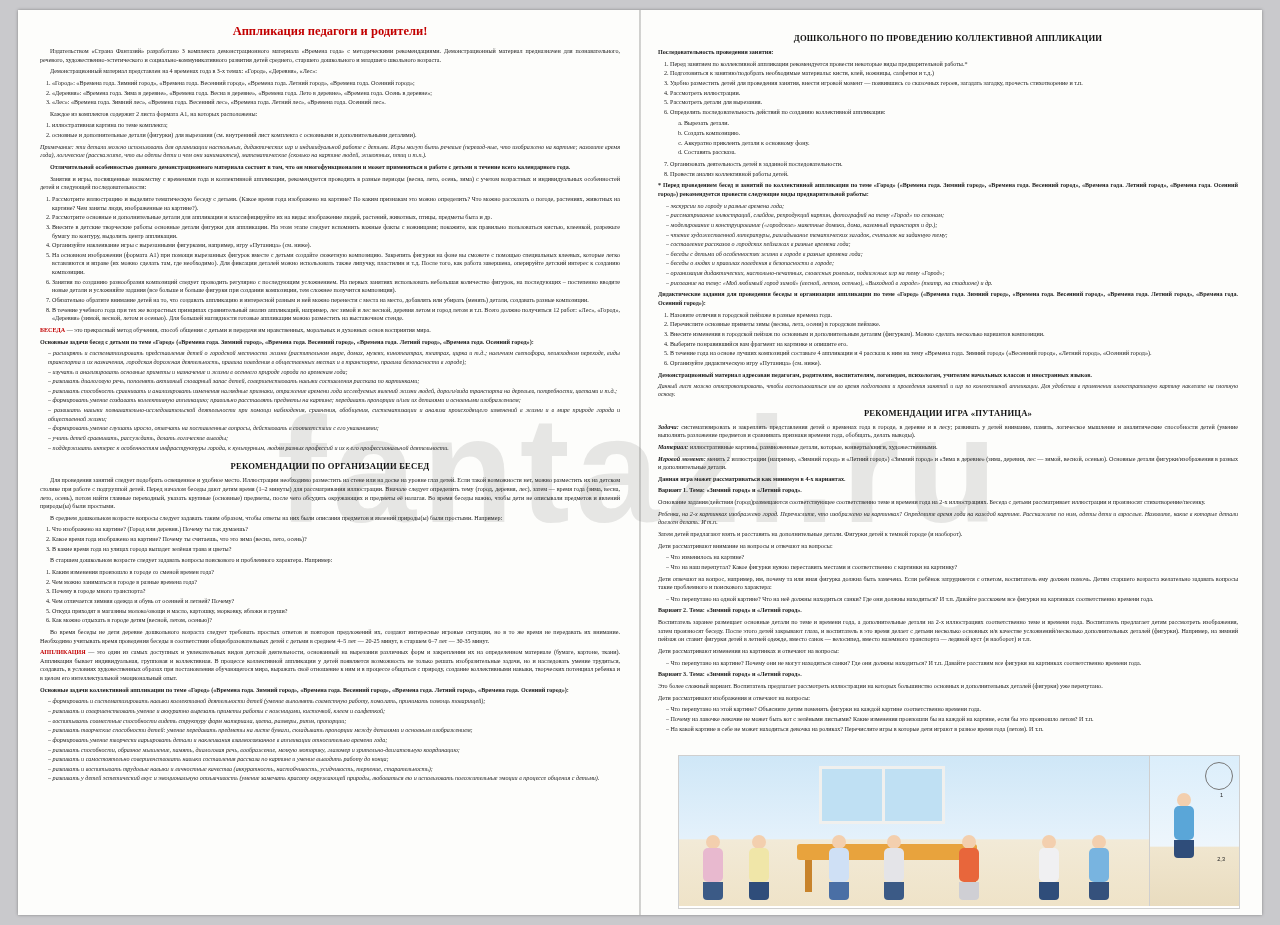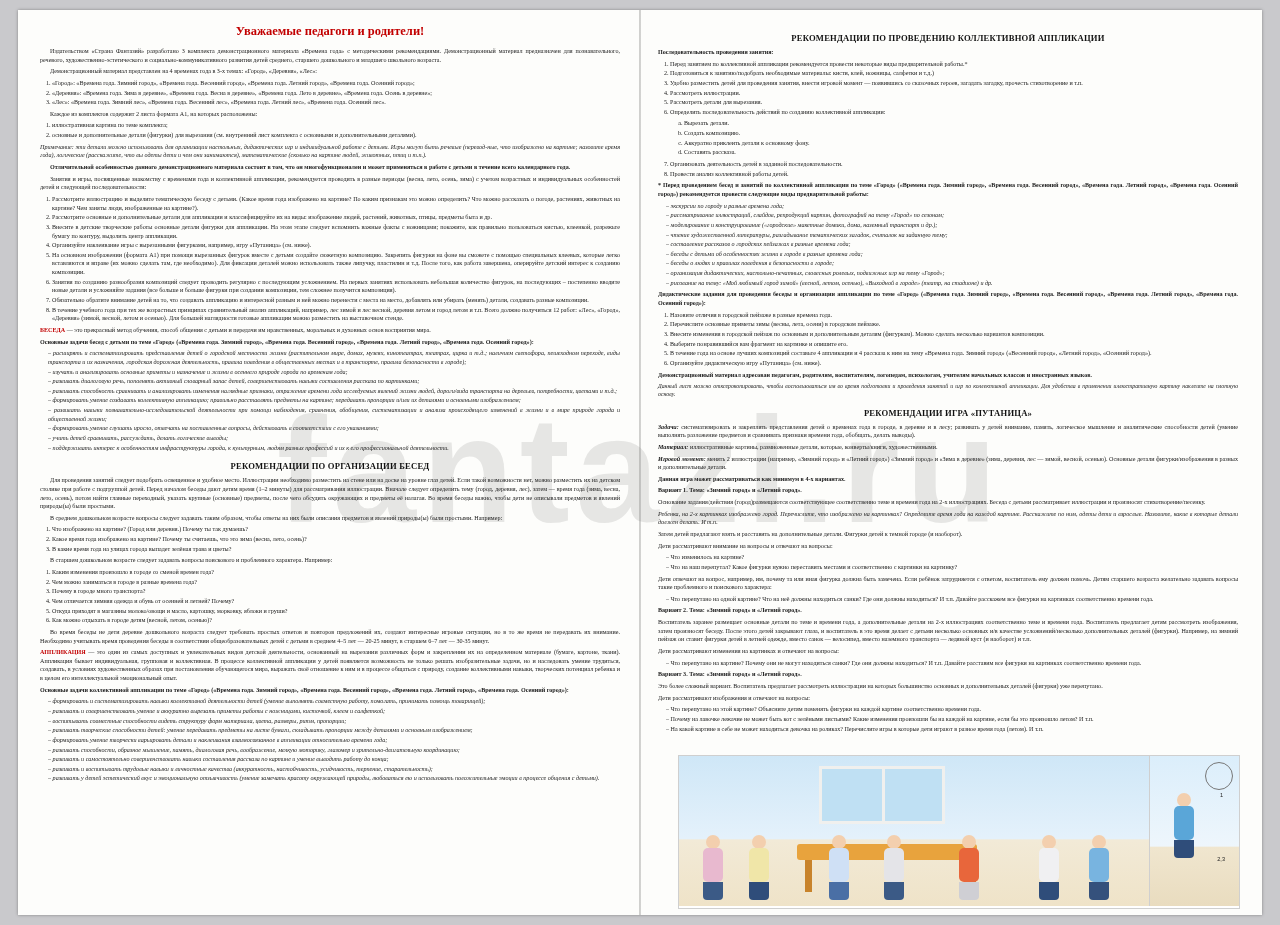--- a/index.html
+++ b/index.html
@@ -87,21 +87,21 @@
 </style>
 </head>
 <body>
 
 <div class="page">
   <div class="fold"></div>
 
   <div class="wm">fantazi.ru</div>
 
   <div class="col left">
-    <h1 class="title">Уважаемые педагоги и родители!</h1>
+    <h1 class="title">Аппликация педагоги и родители!</h1>
 
     <p class="ind">Издательством «Страна Фантазий» разработано 3 комплекта демонстрационного материала «Времена года» с методическими рекомендациями. Демонстрационный материал предназначен для познавательного, речевого, художественно-эстетического и социально-коммуникативного развития детей среднего, старшего дошкольного и младшего школьного возраста.</p>
     <p class="ind">Демонстрационный материал представлен на 4 временах года в 3-х темах: «Город», «Деревня», «Лес»:</p>
 
     <ol>
       <li>«Город»: «Времена года. Зимний город», «Времена года. Весенний город», «Времена года. Летний город», «Времена года. Осенний город»;</li>
       <li>«Деревня»: «Времена года. Зима в деревне», «Времена года. Весна в деревне», «Времена года. Лето в деревне», «Времена года. Осень в деревне»;</li>
       <li>«Лес»: «Времена года. Зимний лес», «Времена года. Весенний лес», «Времена года. Летний лес», «Времена года. Осенний лес».</li>
     </ol>
 
@@ -180,21 +180,21 @@
       <li>развивать творческие способности детей: умение передавать предметы на листе бумаги, складывать пропорции между деталями и основным изображением;</li>
       <li>формировать умение творчески варьировать детали и наклеивания взаимосвязанное в аппликации относительно времени года;</li>
       <li>развивать способности, образное мышление, память, диалоговая речь, воображение, мелкую моторику, глазомер и зрительно-двигательную координацию;</li>
       <li>развивать и самостоятельно совершенствовать навыки составления рассказа по картине и умение выводить работу до конца;</li>
       <li>развивать и воспитывать трудовые навыки и личностные качества (аккуратность, настойчивость, усидчивость, терпение, старательность);</li>
       <li>развивать у детей эстетический вкус и эмоциональную отзывчивость (умение замечать красоту окружающей природы, любоваться ею и использовать положительные эмоции в процессе общения с детьми).</li>
     </ul>
   </div>
 
   <div class="col right">
-    <h2 class="head">РЕКОМЕНДАЦИИ ПО ПРОВЕДЕНИЮ КОЛЛЕКТИВНОЙ АППЛИКАЦИИ</h2>
+    <h2 class="head">ДОШКОЛЬНОГО ПО ПРОВЕДЕНИЮ КОЛЛЕКТИВНОЙ АППЛИКАЦИИ</h2>
 
     <p class="b">Последовательность проведения занятия:</p>
     <ol>
       <li>Перед занятием по коллективной аппликации рекомендуется провести некоторые виды предварительной работы.*</li>
       <li>Подготовиться к занятию/подобрать необходимые материалы: кисти, клей, ножницы, салфетки и т.д.)</li>
       <li>Удобно разместить детей для проведения занятия, внести игровой момент — появившись со сказочных героев, загадать загадку, прочесть стихотворение и т.п.</li>
       <li>Рассмотреть иллюстрации.</li>
       <li>Рассмотреть детали для вырезания.</li>
       <li>Определить последовательность действий по созданию коллективной аппликации:</li>
     </ol>

